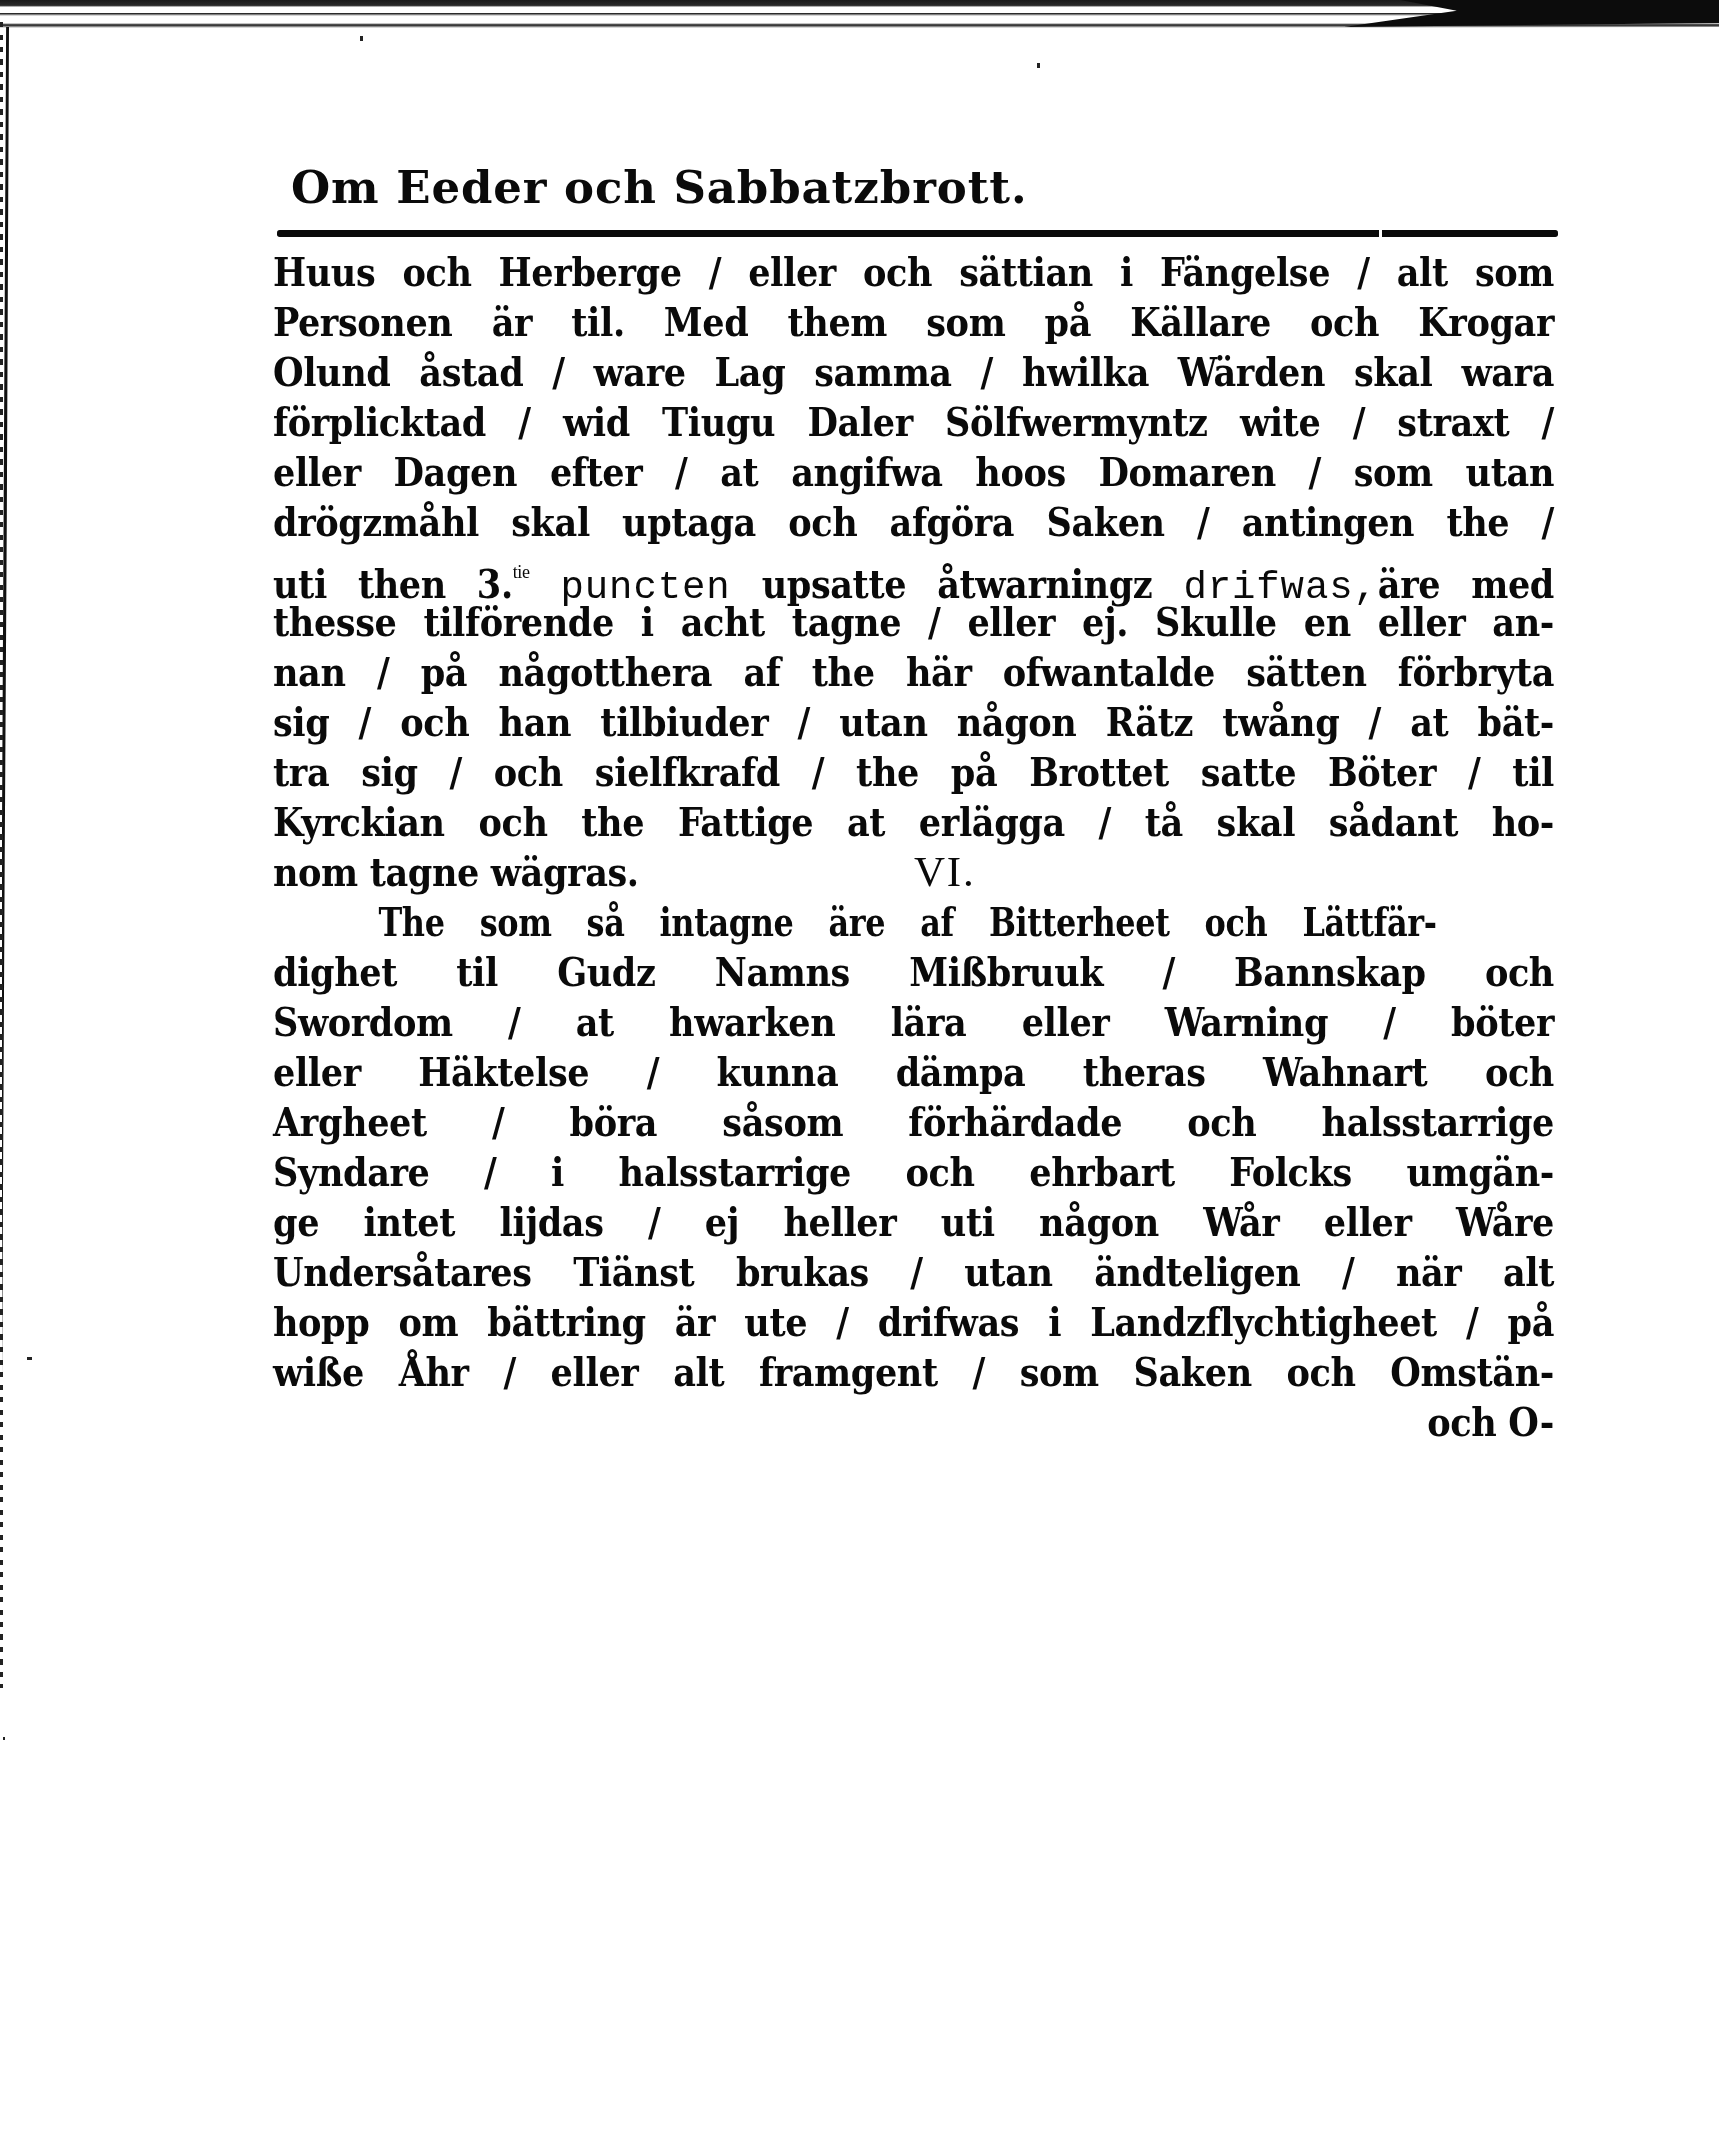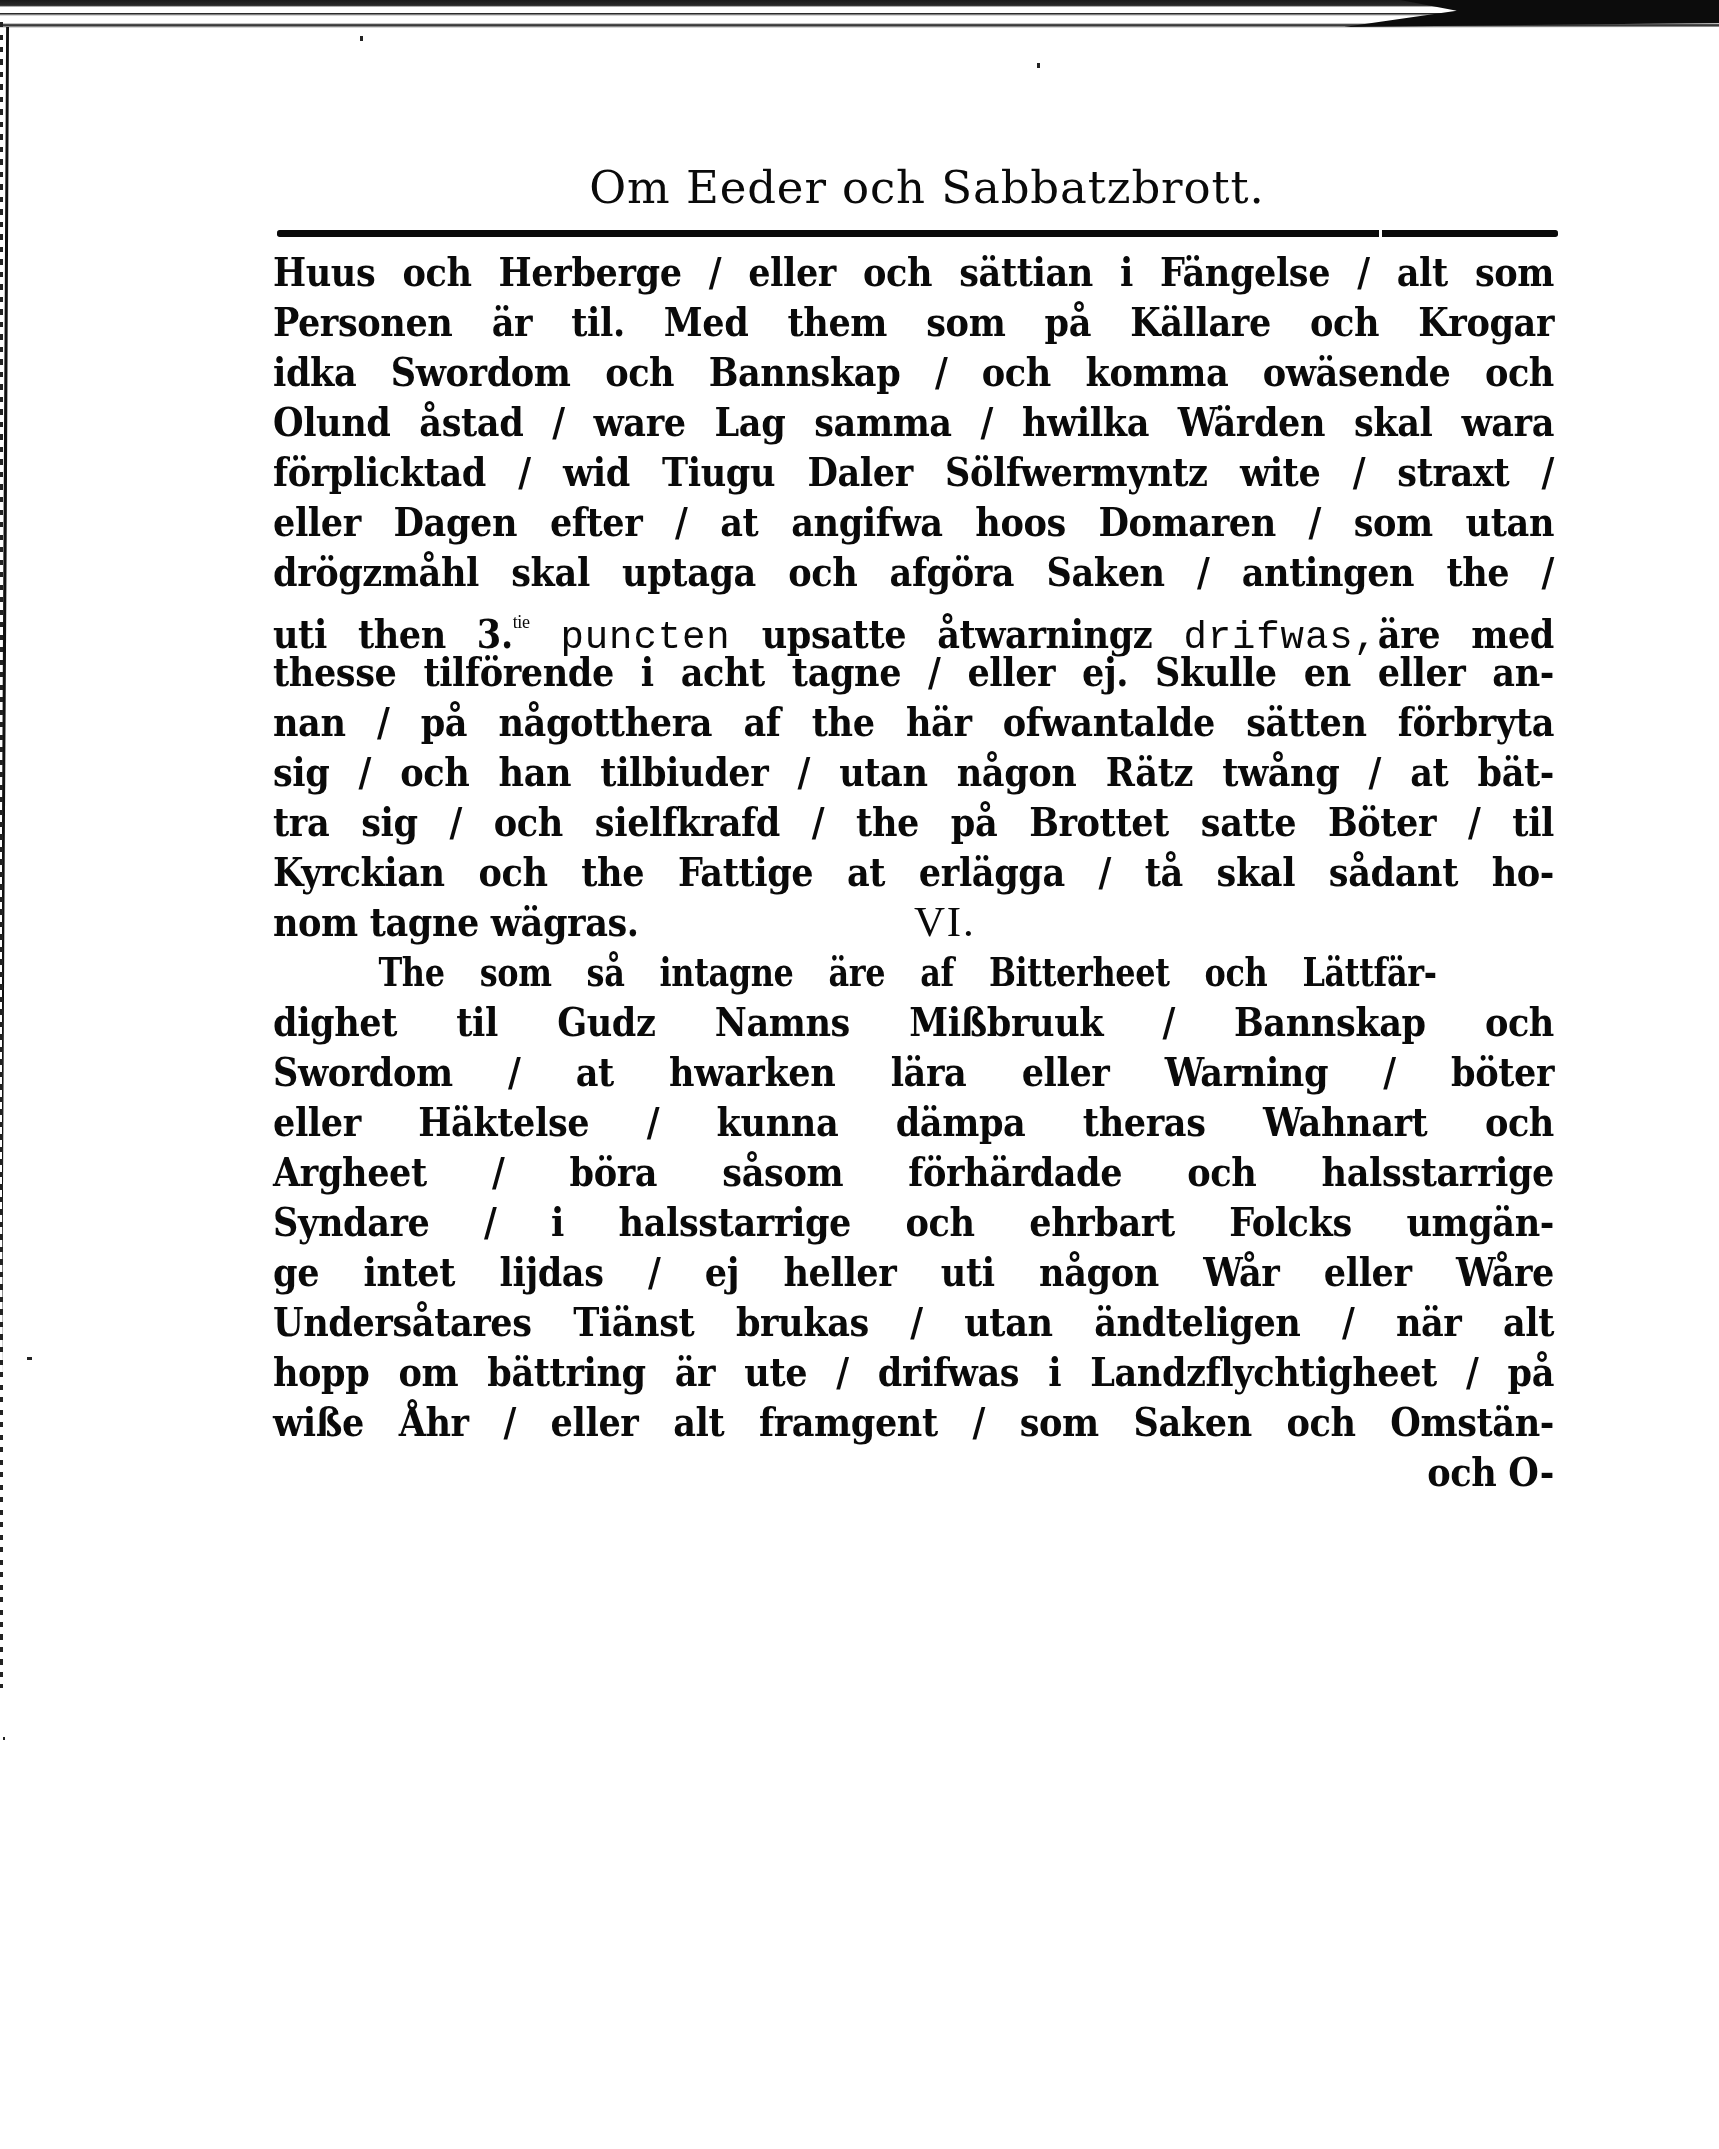--- a/index.html
+++ b/index.html
@@ -43,23 +43,23 @@
       width: 2.7px; height: 1666px;
       background: repeating-linear-gradient(180deg, #222 0 5.4px, transparent 5.4px 12.5px);
     }
     .page {
       position: absolute;
       left: 273px;
       top: 152px;
       width: 1290px;
     }
     .running-head {
-      text-align: center;
+      text-align: left;
       font-size: 45px;
-      font-weight: normal;
+      font-weight: bold;
       letter-spacing: 0.9px;
       height: 72px;
       line-height: 72px;
       margin-left: 18px;
     }
     .rule {
       height: 6.3px;
       margin-top: 6.3px;
       background: #0a0a0a;
       border-radius: 2.7px;
@@ -129,21 +129,20 @@
 <div class="scan-left"></div>
 <div class="scan-left-thin"></div>
 
 <div class="page">
   <div class="running-head">Om Eeder och Sabbatzbrott.</div>
   <div class="rule"></div>
 
   <div class="body-text">
     <span class="line">Huus och Herberge / eller och sättian i Fängelse / alt som</span>
     <span class="line">Personen är til.  Med them som på Källare och Krogar</span>
-    <span class="line">idka Swordom och Bannskap / och komma owäsende och</span>
     <span class="line">Olund åstad / ware Lag samma / hwilka Wärden skal wara</span>
     <span class="line">förplicktad / wid Tiugu Daler Sölfwermyntz wite / straxt /</span>
     <span class="line">eller Dagen efter / at angifwa hoos Domaren / som utan</span>
     <span class="line">drögzmåhl skal uptaga och afgöra Saken / antingen the /</span>
     <span class="line">
       <span>uti then 3.</span><span class="sup">tie</span>
       <span class="roman">puncten</span>
       <span>upsatte åtwarningz</span>
       <span class="roman">drifwas,</span><span>äre med</span>
     </span>

